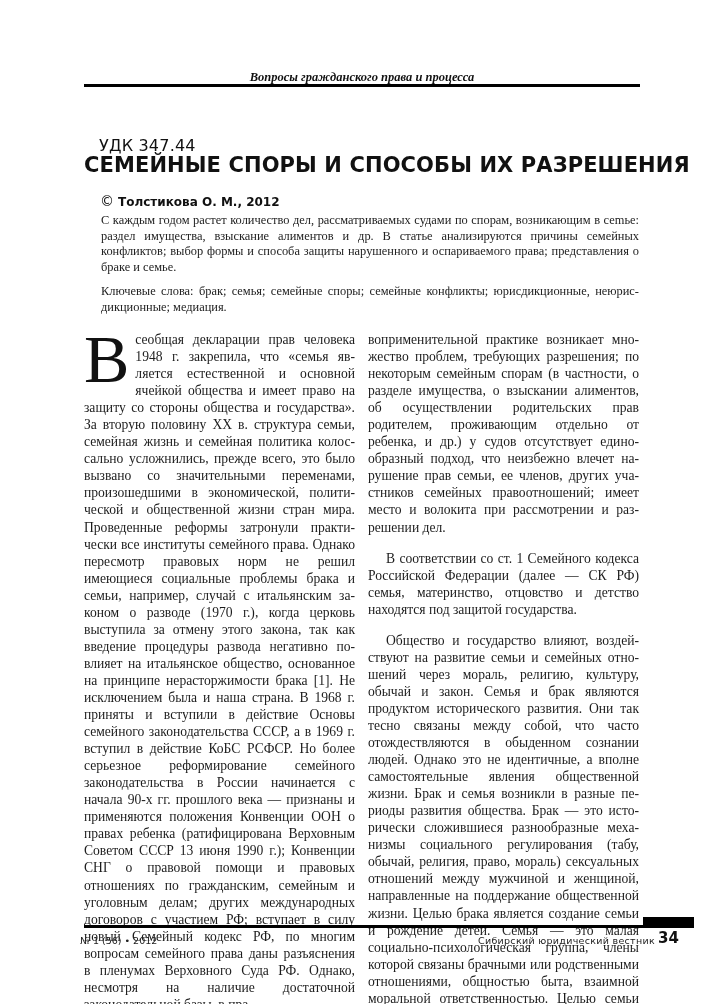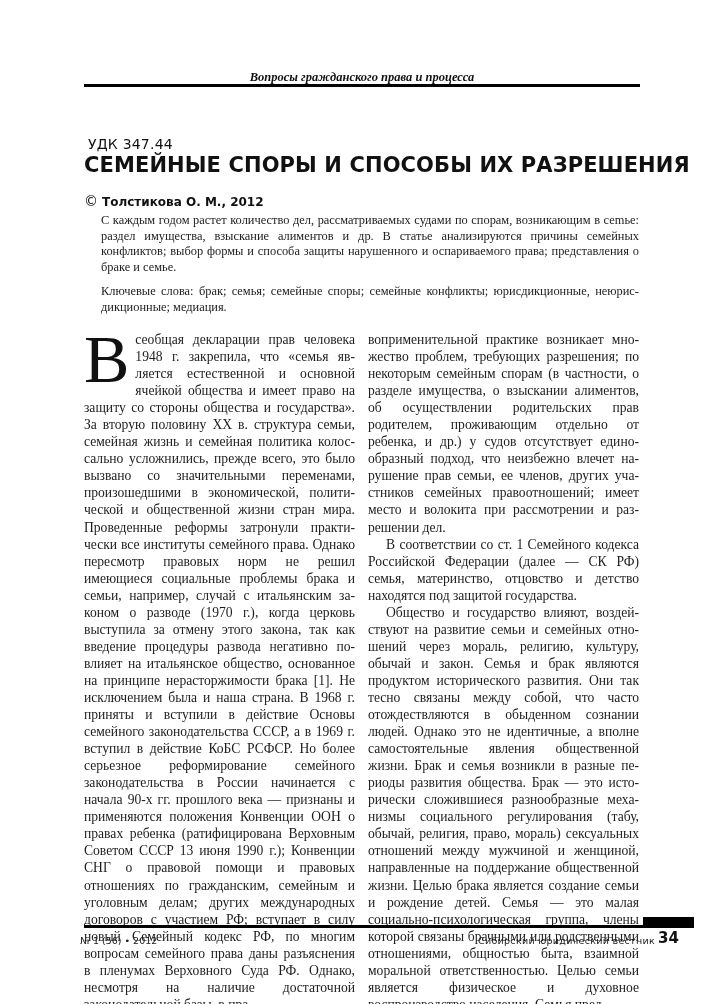--- a/index.html
+++ b/index.html
@@ -2,35 +2,35 @@
 <html><head>
 <meta charset="utf-8">
 <style>
   html, body { margin: 0; padding: 0; background: #ffffff; }
   body { width: 709px; height: 1004px; position: relative; overflow: hidden; color: #1a1a1a; }
 
   #running-head { position: absolute; left: 84px; top: 70px; width: 556px; text-align: center;
     font-family: "Liberation Serif", serif; font-style: italic; font-weight: bold; font-size: 12.5px; color: #111; }
   #head-rule { position: absolute; left: 84px; top: 84px; width: 556px; height: 3px; background: #000; }
 
-  #udc { position: absolute; left: 88px; top: 136px; font-family: "DejaVu Sans", sans-serif; font-size: 14px; color: #111; letter-spacing: 0.2px; }
+  #udc { position: absolute; left: 99px; top: 136px; font-family: "DejaVu Sans", sans-serif; font-size: 16px; color: #111; letter-spacing: 0.2px; }
   #title { position: absolute; left: 84px; top: 153px; font-family: "DejaVu Sans", sans-serif; font-weight: bold; font-size: 21px; color: #111; letter-spacing: 0.1px; }
-  #author { position: absolute; left: 84px; top: 193px; font-family: "DejaVu Sans", sans-serif; font-weight: bold; font-size: 12px; color: #111; }
+  #author { position: absolute; left: 100px; top: 193px; font-family: "DejaVu Sans", sans-serif; font-weight: bold; font-size: 12px; color: #111; }
   #author .copy { font-weight: normal; font-size: 14px; margin-right: 4px; }
 
   .abstract { position: absolute; left: 101px; width: 538px; font-family: "Liberation Serif", serif; font-size: 12.4px; line-height: 15.5px; text-align: justify; color: #222; }
   #abstract-text { top: 213px; }
   #keywords { top: 284px; }
   #keywords .kw-label { }
 
   .col { position: absolute; top: 331px; width: 271px; font-family: "Liberation Serif", serif; font-size: 13.6px; line-height: 17.05px; text-align: justify; color: #1c1c1c; hyphens: manual; }
   #col-left { left: 84px; }
   #col-right { left: 368px; }
   .col p { margin: 0; }
-  .col p.indent { text-indent: 18px; }
+  .col p.indent { text-indent: 18px; margin-top: 14px; }
   .dropcap { float: left; font-family: "Liberation Serif", serif; font-size: 68px; line-height: 52px; margin: 2px 6px 0 0; padding: 0; color: #111; }
 
   #foot-rule { position: absolute; left: 84px; top: 925px; width: 559px; height: 3px; background: #000; }
   #foot-tab { position: absolute; left: 643px; top: 917px; width: 51px; height: 11px; background: #000; }
   #issue { position: absolute; left: 80px; top: 935px; font-family: "DejaVu Sans", sans-serif; font-size: 9.5px; color: #222; }
   #journal { position: absolute; left: 478px; top: 935px; font-family: "DejaVu Sans", sans-serif; font-size: 9.5px; color: #222; letter-spacing: 0.3px; }
   #page-num { position: absolute; left: 658px; top: 929px; font-family: "DejaVu Sans", sans-serif; font-weight: bold; font-size: 15px; color: #111; }
 </style>
 </head>
 <body>

